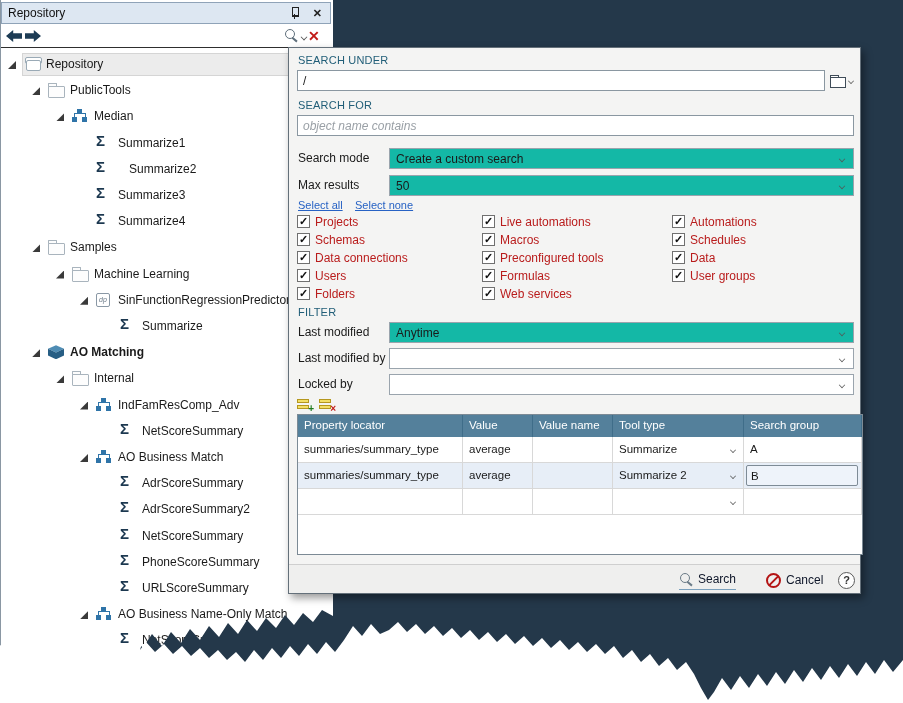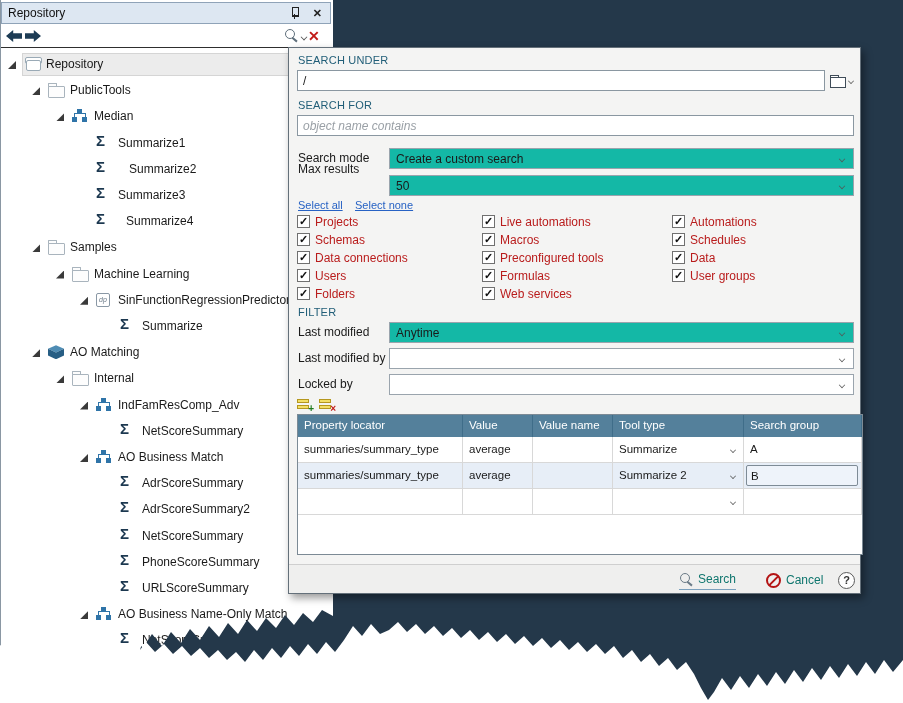--- a/index.html
+++ b/index.html
@@ -123,21 +123,21 @@
   .td .cell-chev { position:absolute; right:7px; top:10px; transform:rotate(45deg) scale(.7); }
   .td .focus-box { position:absolute; left:2px; top:2px; right:3px; bottom:2px;
     border:1px solid #7e8b96; border-radius:2px; background:#eef3fa; padding:4px 0 0 4px;
     font-size:11.5px; }
 
   
   .dlg-footer { position:absolute; left:0; bottom:0; width:571px; height:29px;
     background:#efefee; border-top:1px solid #cfcfcf; }
   .ftr-btn { position:absolute; top:5px; height:20px; display:flex; align-items:center; gap:5px;
     background:transparent; border:none; font-family:"Liberation Sans", sans-serif;
-    font-size:12px; color:#0f766e; }
+    font-size:12px; color:#0f172a; }
   #search-btn { left:390px; border-bottom:1.5px solid #7aa0bd; padding-bottom:2px; }
   #cancel-btn { left:477px; }
   .mag-dark:before { border-color:#6b7b87; } .mag-dark:after { background:#6b7b87; }
   .cancel-ic { position:relative; width:15px; height:15px; border:2px solid #b41414; border-radius:50%; }
   .cancel-ic:after { content:""; position:absolute; left:4.5px; top:-1px; width:2px; height:13px;
     background:#b41414; transform:rotate(45deg); }
   .help-btn { position:absolute; left:549px; top:7px; width:17px; height:17px;
     border:1.5px solid #5a5a5a; border-radius:50%; background:#fdfdfd;
     font-size:11px; font-weight:bold; color:#333; text-align:center; line-height:14px; }
 </style>
@@ -187,21 +187,21 @@
       <div class="tree-row" style="top: 108.8px;">
         <span class="ti ti-sigma" style="left: 96px;">Σ</span>
         <span class="tree-label" style="left: 118px; margin-left: 11px;">Summarize2</span>
       </div>
       <div class="tree-row" style="top: 135px;">
         <span class="ti ti-sigma" style="left: 96px;">Σ</span>
         <span class="tree-label" style="left: 118px;">Summarize3</span>
       </div>
       <div class="tree-row" style="top: 161.2px;">
         <span class="ti ti-sigma" style="left: 96px;">Σ</span>
-        <span class="tree-label" style="left: 118px; margin-left: 8px;">Summarize4</span>
+        <span class="tree-label" style="left: 118px;">Summarize4</span>
       </div>
       <div class="tree-row" style="top: 187.4px;">
         <span class="tw-arrow" style="left: 32px;"></span>
         <span class="ti ti-folder" style="left: 48px;"></span>
         <span class="tree-label" style="left: 70px;">Samples</span>
       </div>
       <div class="tree-row" style="top: 213.6px;">
         <span class="tw-arrow" style="left: 56px;"></span>
         <span class="ti ti-folder" style="left: 72px;"></span>
         <span class="tree-label" style="left: 94px;">Machine Learning</span>
@@ -211,21 +211,21 @@
         <span class="ti ti-dp" style="left: 96px;">dp</span>
         <span class="tree-label" style="left: 118px;">SinFunctionRegressionPredictor</span>
       </div>
       <div class="tree-row" style="top: 266px;">
         <span class="ti ti-sigma" style="left: 120px;">Σ</span>
         <span class="tree-label" style="left: 142px;">Summarize</span>
       </div>
       <div class="tree-row" style="top: 292.2px;">
         <span class="tw-arrow" style="left: 32px;"></span>
         <span class="ti ti-package" style="left: 48px;"></span>
-        <span class="tree-label" style="left: 70px;">AO Matching</span>
+        <span class="tree-label" style="left: 70px; font-weight: bold;">AO Matching</span>
       </div>
       <div class="tree-row" style="top: 318.4px;">
         <span class="tw-arrow" style="left: 56px;"></span>
         <span class="ti ti-folder" style="left: 72px;"></span>
         <span class="tree-label" style="left: 94px;">Internal</span>
       </div>
       <div class="tree-row" style="top: 344.6px;">
         <span class="tw-arrow" style="left: 80px;"></span>
         <span class="ti ti-workflow" style="left: 96px;"></span>
         <span class="tree-label" style="left: 118px;">IndFamResComp_Adv</span>
@@ -281,21 +281,21 @@
 
   <div class="sec-label" style="top:51px">SEARCH FOR</div>
   <input class="txt-input" style="left: 8px; top: 67px; width: 557px;" placeholder="object name contains">
 
   <div class="fld-label" style="top:103px">Search mode</div>
   <div class="dd" style="top:100px">
     <span class="dd-text">Create a custom search</span>
     <span class="chev"></span>
   </div>
 
-  <div class="fld-label" style="top:114px">Max results</div>
+  <div class="fld-label" style="top:130px">Max results</div>
   <div class="dd" style="top:127px">
     <span class="dd-text">50</span>
     <span class="chev"></span>
   </div>
 
   <a class="link abs" style="left:9px; top:151px">Select all</a>
   <a class="link abs" style="left:66px; top:151px">Select none</a>
 
   <div id="cb-grid">
       <div class="cb-item" style="left: 8px; top: 166px;">

